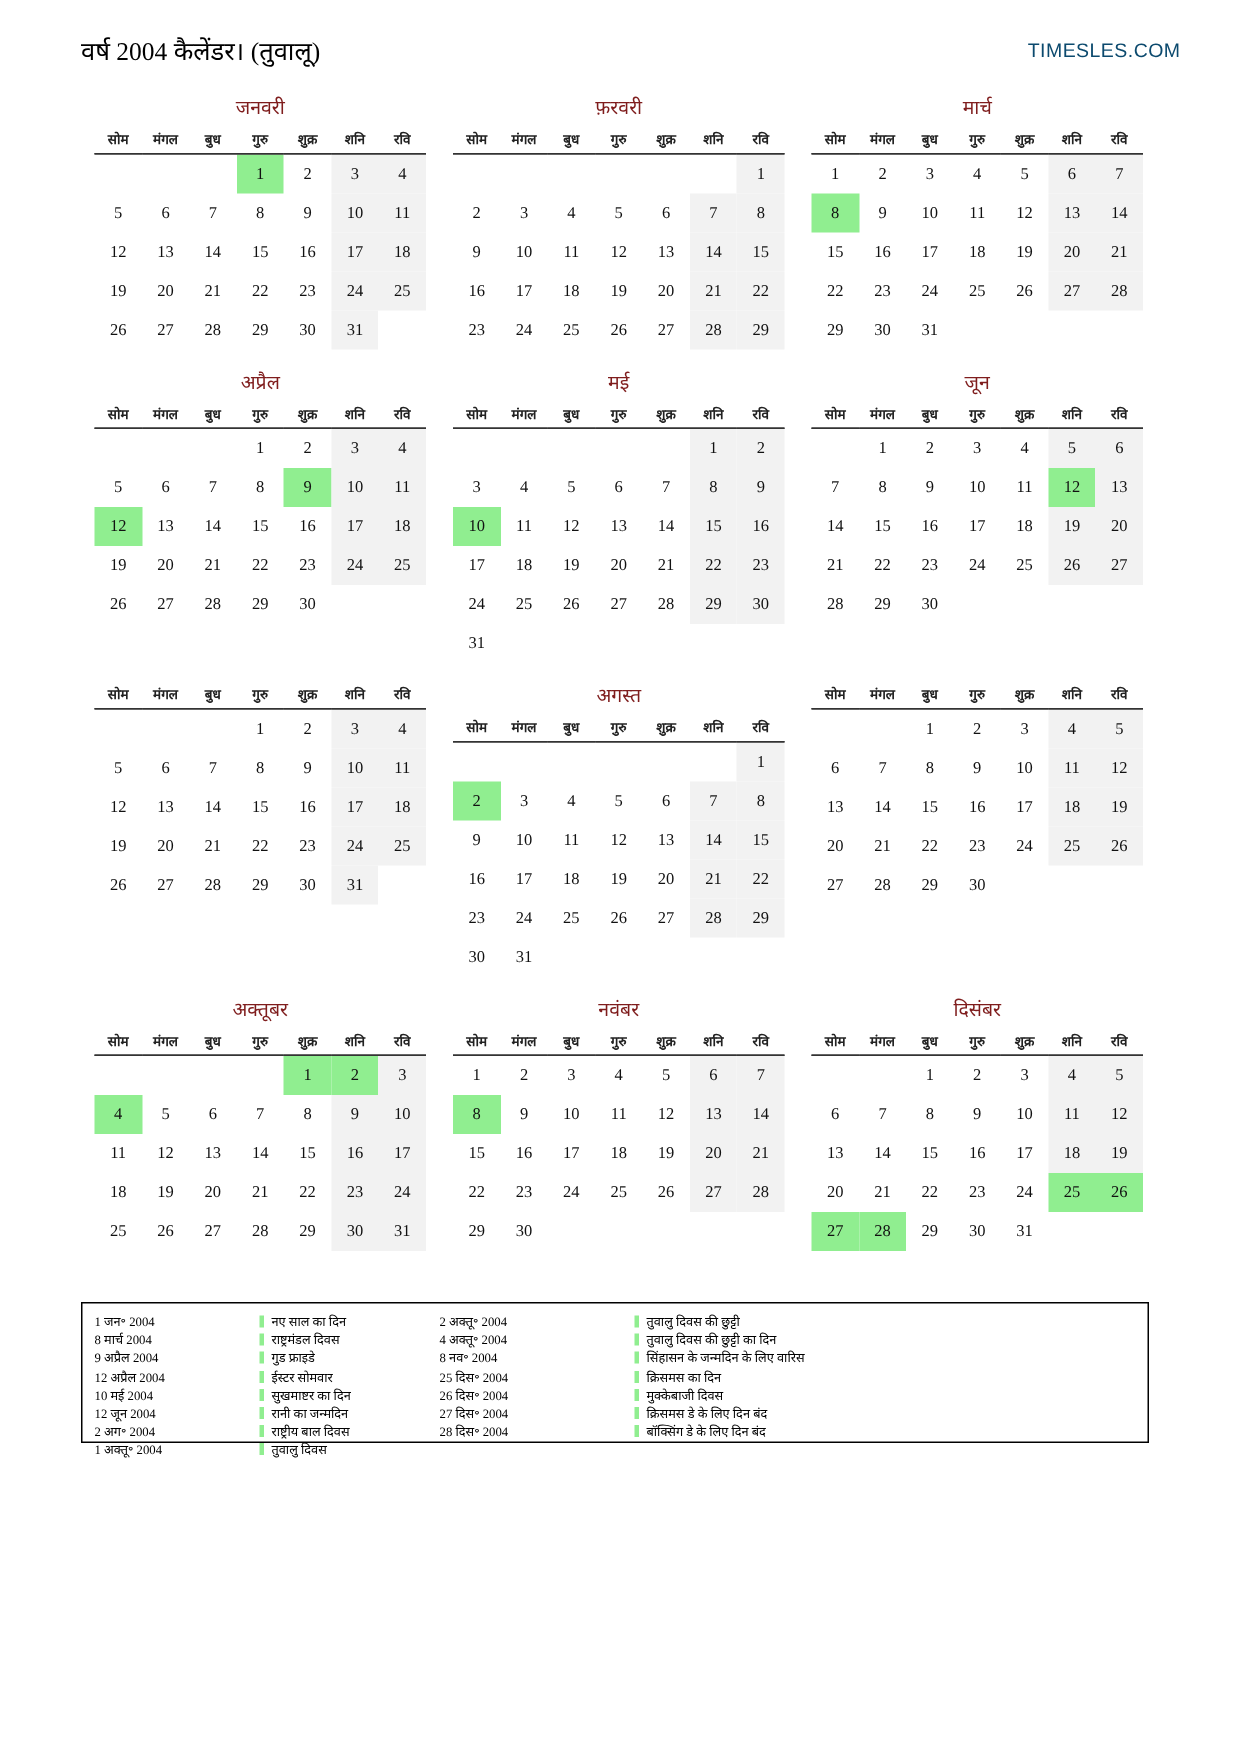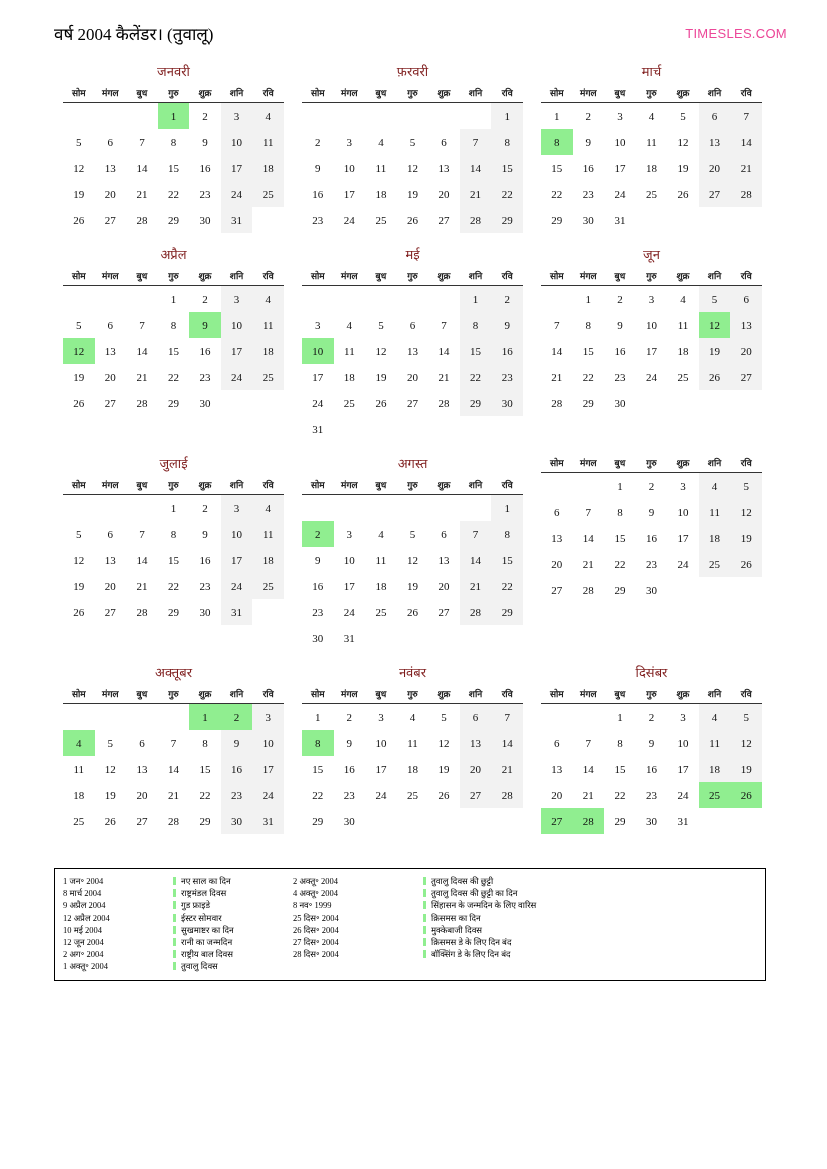--- a/index.html
+++ b/index.html
@@ -11,21 +11,21 @@
   }
   .page{position:relative;width:827px;height:1169px;box-sizing:border-box;padding:0;}
   .header{
     position:absolute;left:54px;top:18px;right:40px;height:30px;
   }
   .title{
     font-size:17px;font-family:"Liberation Serif", serif;color:#000;
     position:absolute;left:0;top:4px;white-space:nowrap;
   }
   .brand{
-    position:absolute;right:0;top:8px;font-size:13px;color:#ec4899;
+    position:absolute;right:0;top:8px;font-size:13px;color:#0c4a6e;
     font-family:"Liberation Sans", sans-serif;letter-spacing:.3px;text-align:center;
   }
   .months{
     position:absolute;left:54px;top:62px;width:719px;
     display:flex;flex-wrap:wrap;
   }
   .month{
     width:239px;box-sizing:border-box;margin-bottom:12px;
   }
   .month-name{
@@ -44,21 +44,21 @@
   }
   table.cal td{
     font-size:11px;text-align:center;height:24px;width:31.5px;
     color:#111;
     font-family:"Liberation Serif", serif;
   }
   td.we{background:#f2f2f2;}
   td.hl{background:#90ee90;}
   td.empty{background:transparent;}
   .legend{
-    position:absolute;left:54px;top:868px;width:712px;height:113px;
+    position:absolute;left:54px;top:868px;width:712px;height:94px;
     border:1px solid #000;box-sizing:border-box;
     padding:6px 8px;
   }
   .legend-cols{display:flex;gap:0px;height:100%;}
   .legend-col{display:flex;flex-direction:column;}
   .lc1{width:110px;}
   .lc2{width:120px;}
   .lc3{width:130px;text-align:center;}
   .lc4{width:250px;}
   .legend-row{
@@ -463,21 +463,20 @@
               <td class="">30</td>
               <td class="empty">&nbsp;</td>
               <td class="empty">&nbsp;</td>
               <td class="empty">&nbsp;</td>
               <td class="empty">&nbsp;</td>
             </tr>
           </tbody>
         </table>
       </div>
       <div class="month">
-        <div class="month-name">जुलाई</div>
         <table class="cal">
           <thead>
             <tr>
               <th>सोम</th>
               <th>मंगल</th>
               <th>बुध</th>
               <th>गुरु</th>
               <th>शुक्र</th>
               <th>शनि</th>
               <th>रवि</th>
@@ -920,21 +919,21 @@
           </div>
         </div>
       <div class="legend-col lc3" id="legend-col-3">
           <div class="legend-row">
             <span>2 अक्तू॰ 2004</span>
           </div>
           <div class="legend-row">
             <span>4 अक्तू॰ 2004</span>
           </div>
           <div class="legend-row">
-            <span>8 नव॰ 1999</span>
+            <span>8 नव॰ 2004</span>
           </div>
           <div class="legend-row">
             <span>25 दिस॰ 2004</span>
           </div>
           <div class="legend-row">
             <span>26 दिस॰ 2004</span>
           </div>
           <div class="legend-row">
             <span>27 दिस॰ 2004</span>
           </div>

